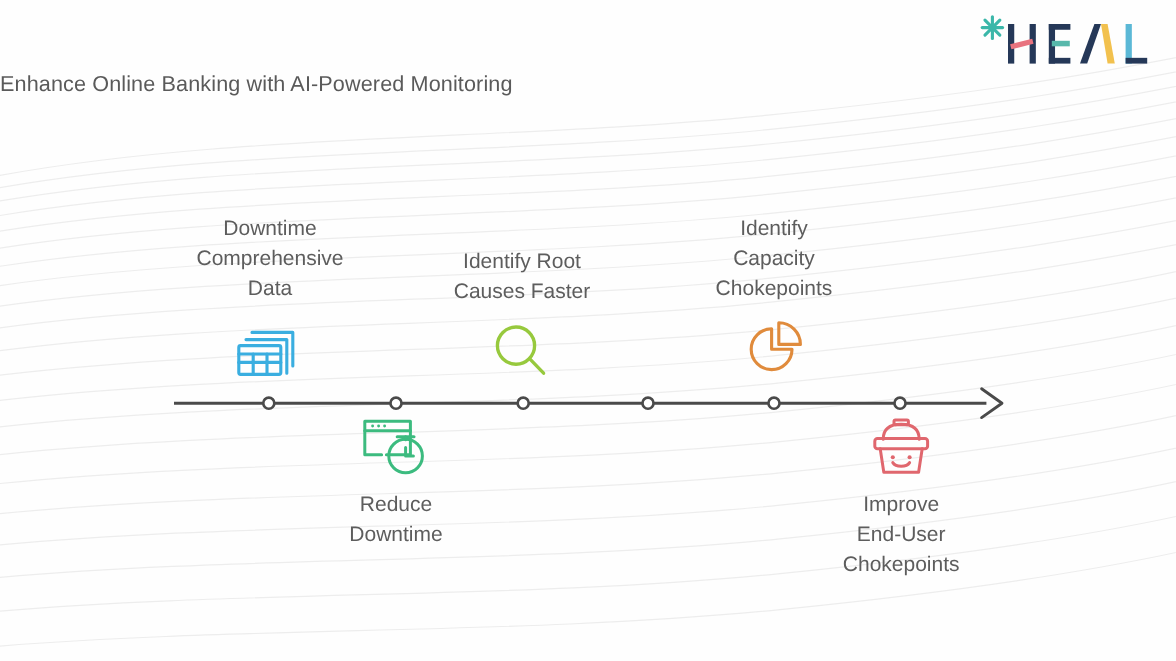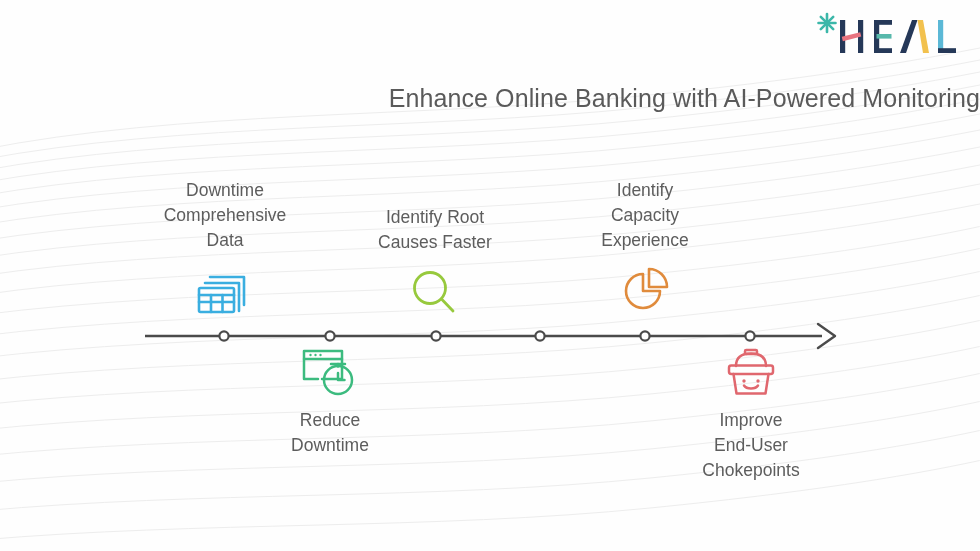--- a/index.html
+++ b/index.html
@@ -33,24 +33,24 @@
   #logo {
     position: absolute;
     right: 14px;
     top: 12px;
     z-index: 5;
   }
   
   #slide-title {
     position: absolute;
     left: 0;
-    top: 84px;
-    width: 980px;
-    text-align: right;
-    font-size: 25px;
+    top: 60px;
+    width: 980px;
+    text-align: left;
+    font-size: 18px;
     font-weight: 400;
     color: #5a5a5a;
     letter-spacing: 0.1px;
     z-index: 4;
   }
   
   #timeline-svg {
     position: absolute;
     left: 0;
     top: 320px;
@@ -210,21 +210,21 @@
       </svg>
     </div>
     <div class="milestone-label">Reduce
 Downtime</div>
   </div>
 
 
   <div class="milestone top" style="left:560px; top:178px; width:170px;">
     <div class="milestone-label">Identify
 Capacity
-Experience</div>
+Chokepoints</div>
     <div class="milestone-icon">
       <svg width="60" height="52" viewBox="0 0 60 52">
         <g fill="none" stroke="#e08b3c" stroke-width="2.6" stroke-linejoin="round" stroke-linecap="round">
           <path d="M28,10 A17,17 0 1,0 45,27 L28,27 Z"></path>
           <path d="M34,5 A18,18 0 0,1 52,23 L34,23 Z"></path>
         </g>
       </svg>
     </div>
   </div>
 

